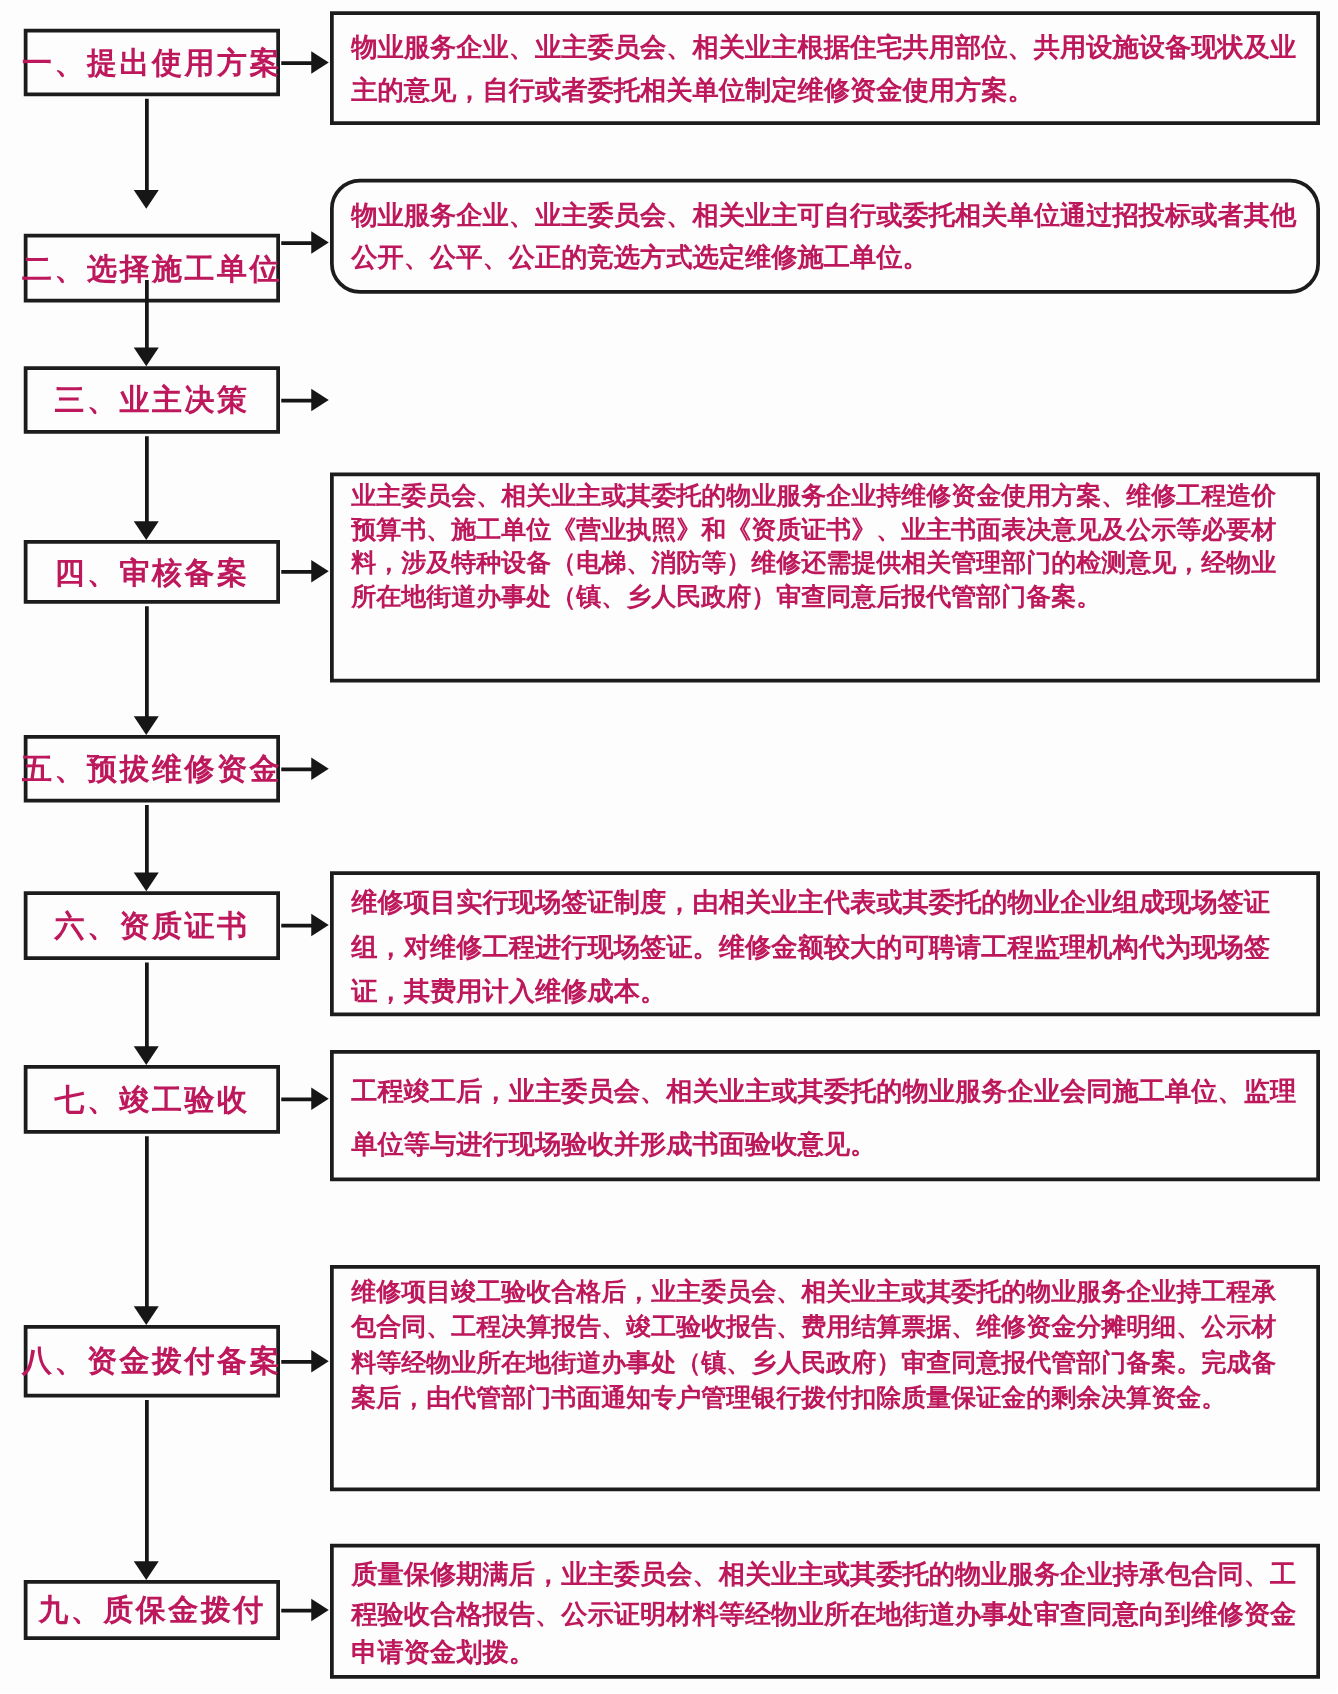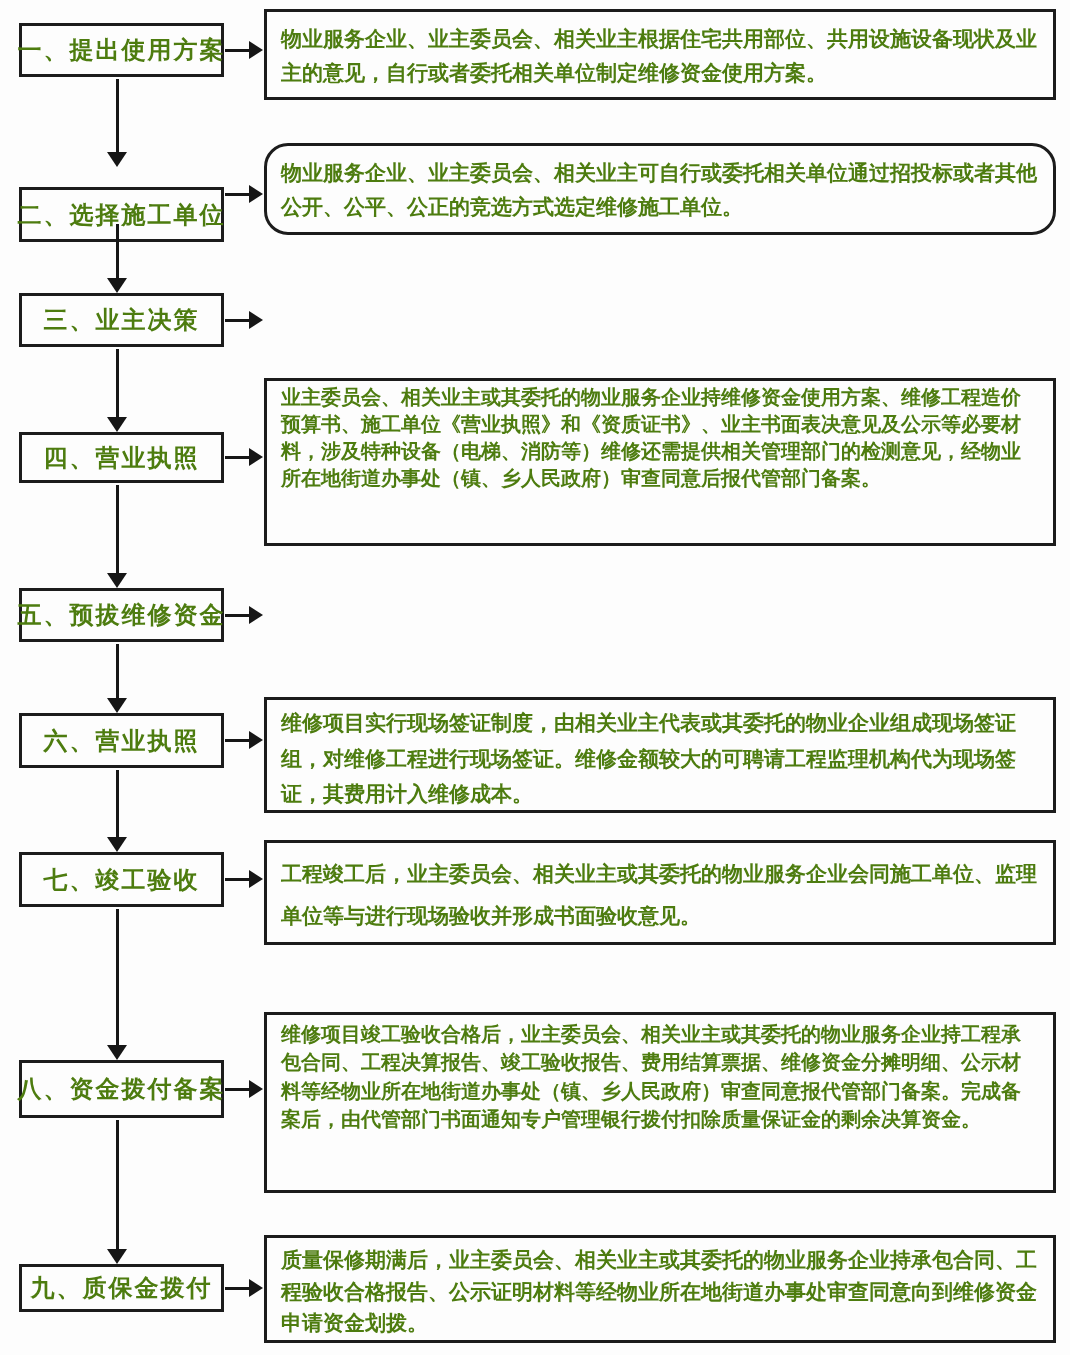--- a/index.html
+++ b/index.html
@@ -1,21 +1,21 @@
 <!DOCTYPE html>
 <html><head>
 <meta charset="utf-8">
 <style>
   html,body{margin:0;padding:0;background:#ffffff;}
   .canvas{
     position:relative;
     width:1070px;height:1355px;
     background:#fdfdfd;
     font-family:"Liberation Sans","DejaVu Sans",sans-serif;
-    color:#4d7c0f;
+    color:#be185d;
     overflow:hidden;
   }
   
   .lbox{
     position:absolute;left:19px;width:205px;
     border:3px solid #1c1c1c;background:#fdfdfd;
     box-sizing:border-box;
     display:flex;align-items:center;justify-content:center;
     font-size:24px;font-weight:bold;letter-spacing:2px;
     white-space:nowrap;
@@ -118,21 +118,21 @@
   <div class="harrow h3">
     <i class="hshaft"></i>
     <i class="hhead"></i>
   </div>
   <div class="varrow v3">
     <i class="vshaft"></i>
     <i class="vhead"></i>
   </div>
 
   <div class="lbox l4">
-    <span>四、营业执照</span>
+    <span>四、审核备案</span>
   </div>
   <div class="harrow h4">
     <i class="hshaft"></i>
     <i class="hhead"></i>
   </div>
   <div class="rbox r4">
     <span>业主委员会、相关业主或其委托的物业服务企业持维修资金使用方案、维修工程造价预算书、施工单位《营业执照》和《资质证书》、业主书面表决意见及公示等必要材料，涉及特种设备（电梯、消防等）维修还需提供相关管理部门的检测意见，经物业所在地街道办事处（镇、乡人民政府）审查同意后报代管部门备案。</span>
   </div>
   <div class="varrow v4">
     <i class="vshaft"></i>
@@ -145,21 +145,21 @@
   <div class="harrow h5">
     <i class="hshaft"></i>
     <i class="hhead"></i>
   </div>
   <div class="varrow v5">
     <i class="vshaft"></i>
     <i class="vhead"></i>
   </div>
 
   <div class="lbox l6">
-    <span>六、营业执照</span>
+    <span>六、资质证书</span>
   </div>
   <div class="harrow h6">
     <i class="hshaft"></i>
     <i class="hhead"></i>
   </div>
   <div class="rbox r6">
     <span>维修项目实行现场签证制度，由相关业主代表或其委托的物业企业组成现场签证组，对维修工程进行现场签证。维修金额较大的可聘请工程监理机构代为现场签证，其费用计入维修成本。</span>
   </div>
   <div class="varrow v6">
     <i class="vshaft"></i>

